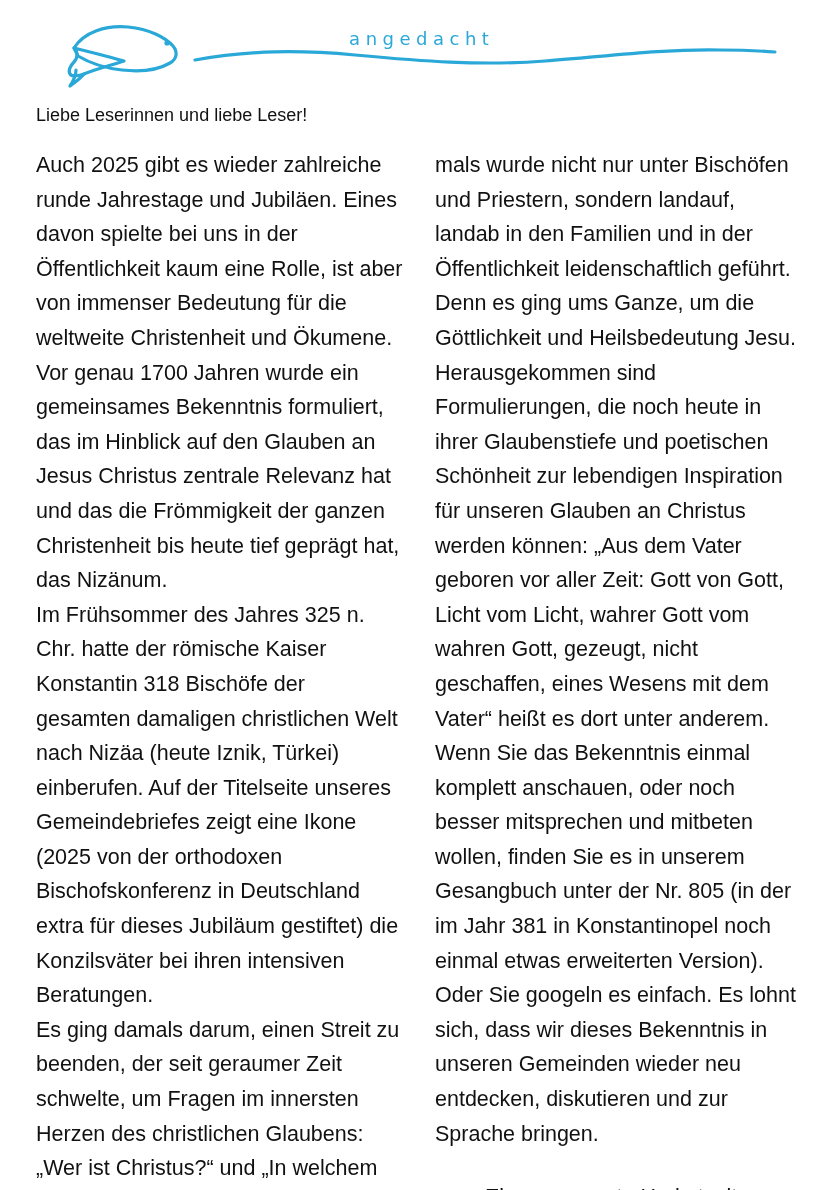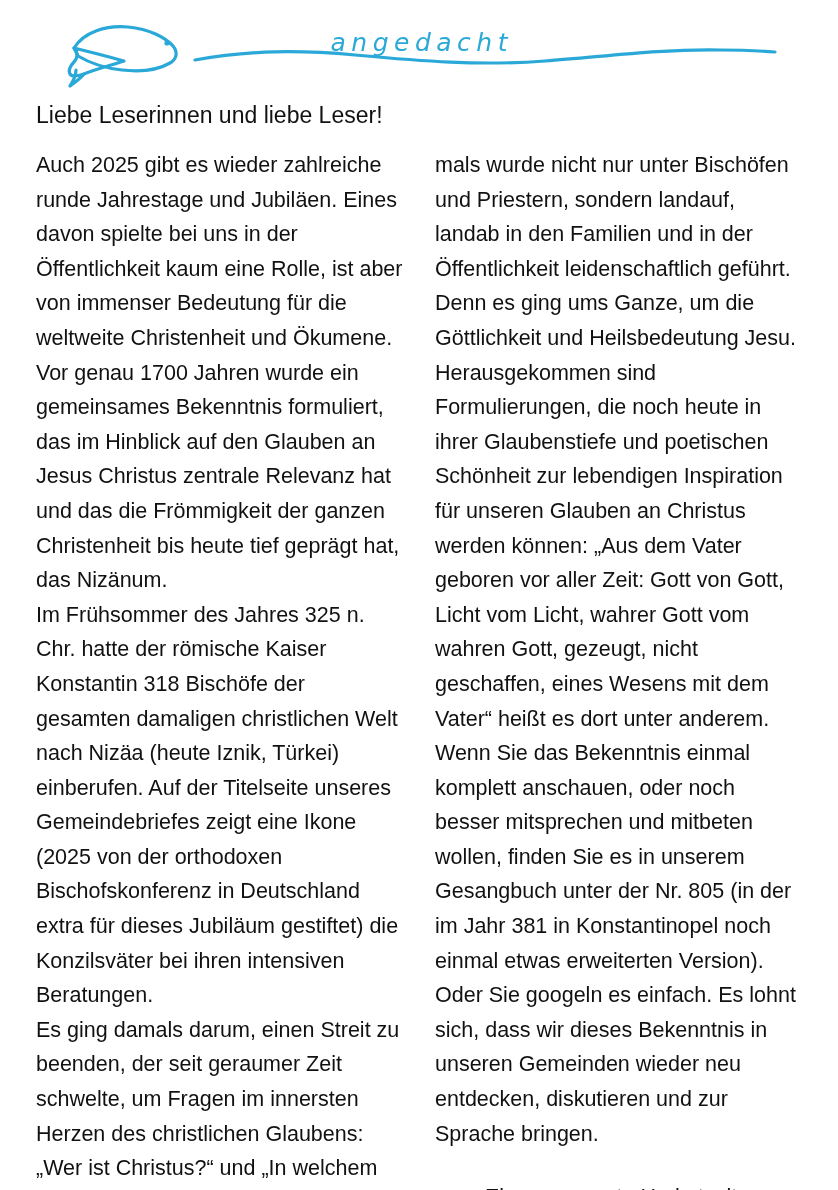--- a/index.html
+++ b/index.html
@@ -29,36 +29,35 @@
     width: 838px;
     height: 96px;
   }
   .header-title {
     position: absolute;
     left: 0;
     top: 28px;
     width: 838px;
     text-align: center;
     font-family: "DejaVu Sans", sans-serif;
-    font-size: 25px;
+    font-size: 18px;
     font-weight: 400;
     letter-spacing: 5.5px;
     color: #2aa8d8;
     text-indent: 5.5px;
     pointer-events: none;
-    font-style: italic;
   }
 
   
   .salutation {
     position: absolute;
     left: 36px;
     top: 100px;
     width: 500px;
-    font-size: 23px;
+    font-size: 18px;
     line-height: 30px;
     color: #111111;
   }
 
   
   .columns {
     position: absolute;
     left: 36px;
     top: 148px;
     width: 768px;

